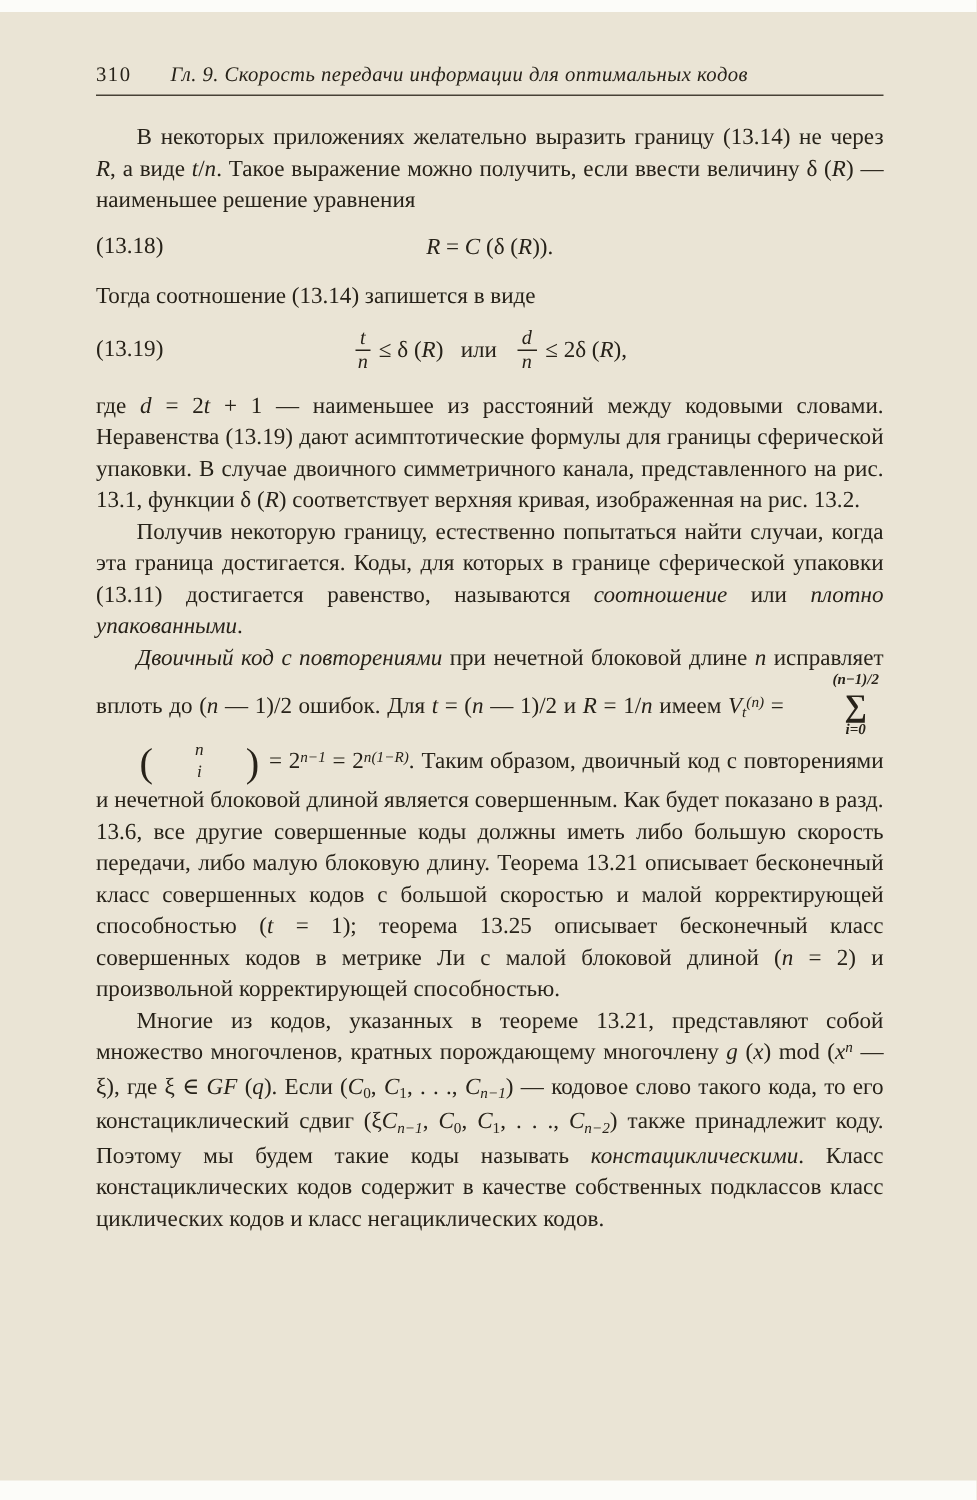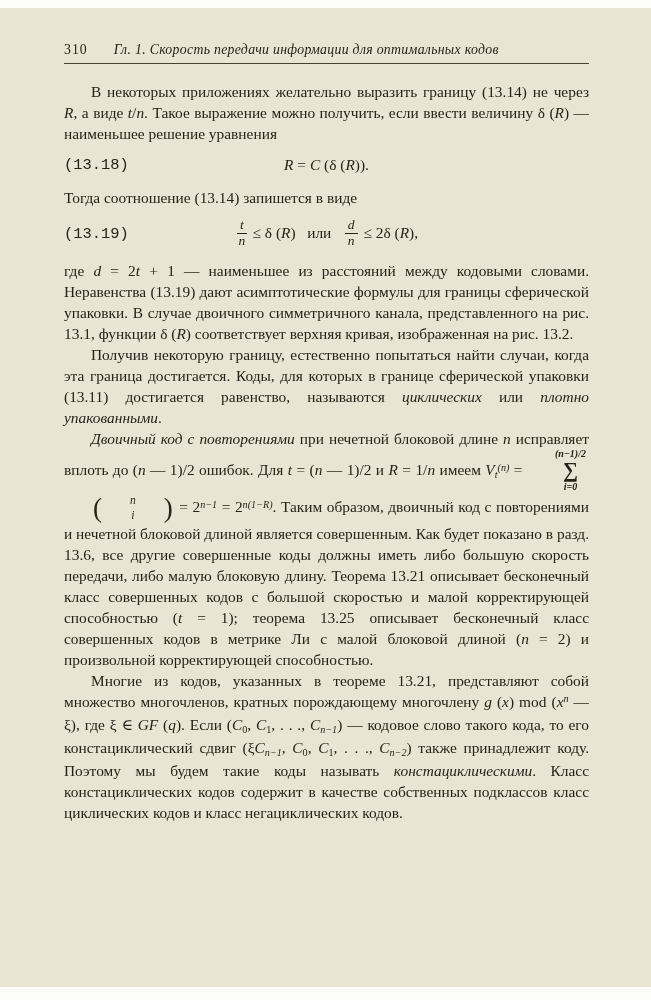--- a/index.html
+++ b/index.html
@@ -30,21 +30,21 @@
   .para.indent { text-indent: 27px; }
 
   .section-heading { font-size: 15.6px; font-weight: bold; margin: 15px 0 11px 0; letter-spacing: 0.2px; }
 
   .rs-i { font-style: italic; }
   .rs-sup, .rs-isup { font-size: 66%; position: relative; top: -0.48em; }
   .rs-sub, .rs-isub { font-size: 66%; position: relative; top: 0.28em; }
   .rs-isup, .rs-isub { font-style: italic; }
 
   .equation { position: relative; text-align: center; font-size: 15.4px; margin: 11px 0; line-height: 1.35; }
-  .eq-label { position: absolute; left: 0; top: 50%; transform: translateY(-50%); font-family: Liberation Mono, monospace; }
+  .eq-label { position: absolute; left: 0; top: 50%; transform: translateY(-50%); }
 
   .frac { display: inline-block; vertical-align: middle; text-align: center;
           font-size: 13.5px; line-height: 1.1; margin: 0 2px; position: relative; top: -1px; }
   .frac .num { display: block; padding: 0 3px; border-bottom: 1px solid currentColor; }
   .frac .den { display: block; }
 
   .sum { display: inline-flex; flex-direction: column; align-items: center;
          vertical-align: middle; line-height: 1; margin: 0 3px 0 1px; position: relative; top: -1px; font-weight: bold; }
   .sum .lim { font-size: 10px; font-style: italic; line-height: 1.2; white-space: nowrap; }
   .sum .sigma { font-size: 21px; line-height: 1; }
@@ -55,30 +55,30 @@
                   font-size: 11.5px; font-style: italic; line-height: 1.25; padding: 0 1px; }
 </style>
 </head>
 <body style="background: rgb(234, 228, 213);">
 
 <div class="scan-edge top"></div>
 
 <div class="page" style="color: rgb(39, 34, 25);">
   <header class="running-head">
     <span class="page-number">310</span>
-    <span class="running-title">Гл. 1. Скорость передачи информации для оптимальных кодов</span>
+    <span class="running-title">Гл. 9. Скорость передачи информации для оптимальных кодов</span>
   </header>
   <div class="head-rule"></div>
   <main class="page-body">
       <p class="para indent"><span>В некоторых приложениях желательно выразить границу (13.14) не через </span><span class="rs-i">R</span><span>, а виде </span><span class="rs-i">t</span><span>/</span><span class="rs-i">n</span><span>. Такое выражение можно получить, если ввести величину δ (</span><span class="rs-i">R</span><span>) — наименьшее решение уравнения</span></p>
       <div class="equation"><span class="eq-label">(13.18)</span><span class="eq-body"><span class="rs-i">R</span><span> = </span><span class="rs-i">C</span><span> (δ (</span><span class="rs-i">R</span><span>)).</span></span></div>
       <p class="para"><span>Тогда соотношение (13.14) запишется в виде</span></p>
       <div class="equation"><span class="eq-label">(13.19)</span><span class="eq-body"><span class="frac"><span class="num"><span class="rs-i">t</span></span><span class="den"><span class="rs-i">n</span></span></span><span> ≤ δ (</span><span class="rs-i">R</span><span>)</span><span>&nbsp;&nbsp;&nbsp;или&nbsp;&nbsp;&nbsp;</span><span class="frac"><span class="num"><span class="rs-i">d</span></span><span class="den"><span class="rs-i">n</span></span></span><span> ≤ 2δ (</span><span class="rs-i">R</span><span>),</span></span></div>
       <p class="para"><span>где </span><span class="rs-i">d</span><span> = 2</span><span class="rs-i">t</span><span> + 1 — наименьшее из расстояний между кодовыми словами. Неравенства (13.19) дают асимптотические формулы для границы сферической упаковки. В случае двоичного симметричного канала, представленного на рис. 13.1, функции δ (</span><span class="rs-i">R</span><span>) соответствует верхняя кривая, изображенная на рис. 13.2.</span></p>
-      <p class="para indent"><span>Получив некоторую границу, естественно попытаться найти случаи, когда эта граница достигается. Коды, для которых в границе сферической упаковки (13.11) достигается равенство, называются </span><span class="rs-i">циклических</span><span> или </span><span class="rs-i">плотно упакованными</span><span>.</span></p>
+      <p class="para indent"><span>Получив некоторую границу, естественно попытаться найти случаи, когда эта граница достигается. Коды, для которых в границе сферической упаковки (13.11) достигается равенство, называются </span><span class="rs-i">соотношение</span><span> или </span><span class="rs-i">плотно упакованными</span><span>.</span></p>
       <p class="para indent"><span class="rs-i">Двоичный код с повторениями</span><span> при нечетной блоковой длине </span><span class="rs-i">n</span><span> исправляет вплоть до (</span><span class="rs-i">n</span><span> — 1)/2 ошибок. Для </span><span class="rs-i">t</span><span> = (</span><span class="rs-i">n</span><span> — 1)/2 и </span><span class="rs-i">R</span><span> = 1/</span><span class="rs-i">n</span><span> имеем </span><span class="rs-i">V</span><span class="rs-isub">t</span><span class="rs-isup">(n)</span><span> = </span><span class="sum">
           <span class="lim">(n−1)/2</span>
           <span class="sigma">∑</span>
           <span class="lim">i=0</span>
         </span><span class="binom">
           <span class="paren">(</span>
           <span class="stack">
             <span class="top">n</span>
             <span class="bot">i</span>
           </span>

